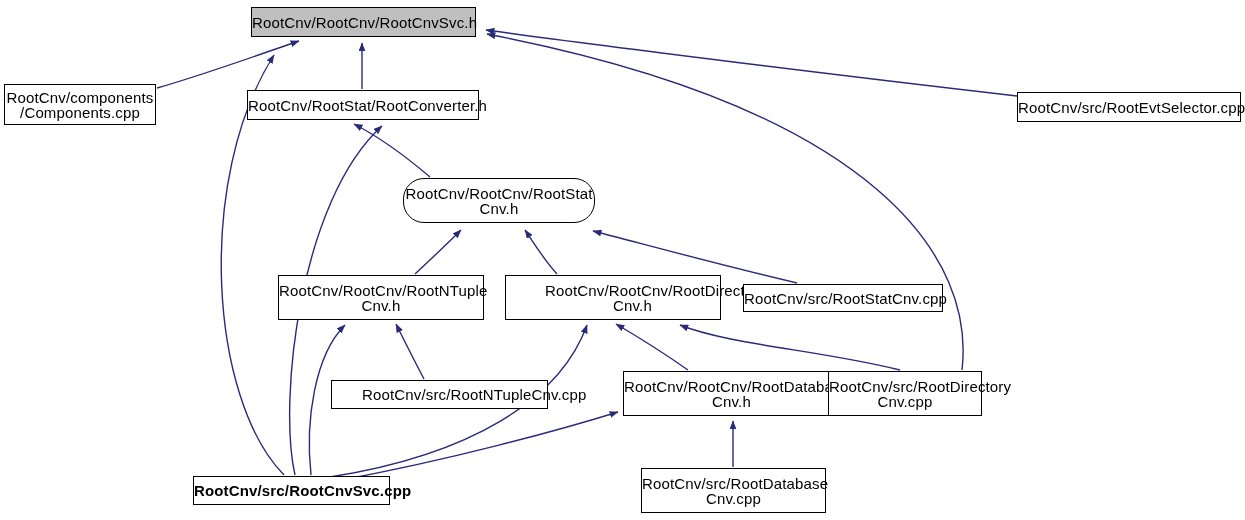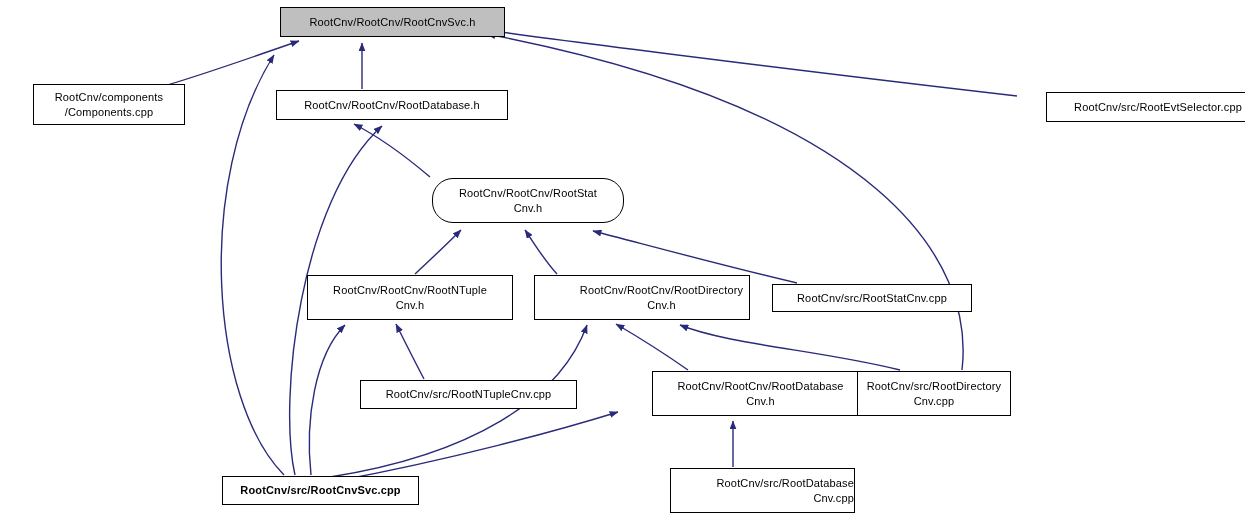--- a/index.html
+++ b/index.html
@@ -23,30 +23,29 @@
     top: 0;
     width: 1245px;
     height: 520px;
   }
   .gnode {
     position: absolute;
     box-sizing: border-box;
     border: 1px solid #000000;
     background: #ffffff;
     color: #000000;
-    font-size: 11px;
+    font-size: 15px;
     line-height: 15px;
     text-align: center;
     display: flex;
     align-items: center;
     justify-content: center;
     white-space: pre-line;
     letter-spacing: 0.15px;
     z-index: 5;
-    margin-left: 29px;
   }
   .gnode.current {
     background: #bfbfbf;
     border: 1px solid #000000;
   }
   .gnode .nlabel {
     display: block;
     width: 100%;
     white-space: pre-line;
   }
@@ -78,31 +77,31 @@
         <path d="M 900,370 C 820,350 730,345 680,325" fill="none" stroke="#2a2a7a" stroke-width="1.4" marker-end="url(#arrowhead)"></path>
         <path d="M 330,477 C 470,455 560,400 587,325" fill="none" stroke="#2a2a7a" stroke-width="1.4" marker-end="url(#arrowhead)"></path>
         <path d="M 733,467 L 733,421" fill="none" stroke="#2a2a7a" stroke-width="1.4" marker-end="url(#arrowhead)"></path>
         <path d="M 336,481 C 450,460 560,430 618,412" fill="none" stroke="#2a2a7a" stroke-width="1.4" marker-end="url(#arrowhead)"></path>
       </g>
   </svg>
   <div id="node-layer">
       <div class="gnode current" style="left: 251px; top: 7px; width: 225px; height: 30px;"><span class="nlabel">RootCnv/RootCnv/RootCnvSvc.h</span></div>
       <div class="gnode" style="left: 4px; top: 84px; width: 152px; height: 41px;"><span class="nlabel">RootCnv/components
 /Components.cpp</span></div>
-      <div class="gnode" style="left: 247px; top: 90px; width: 232px; height: 30px;"><span class="nlabel">RootCnv/RootCnv/RootDatabase.h</span></div>
+      <div class="gnode" style="left: 247px; top: 90px; width: 232px; height: 30px;"><span class="nlabel">RootCnv/RootStat/RootConverter.h</span></div>
       <div class="gnode" style="left: 1017px; top: 92px; width: 224px; height: 30px;"><span class="nlabel">RootCnv/src/RootEvtSelector.cpp</span></div>
       <div class="gnode" style="left: 403px; top: 178px; width: 192px; height: 45px; border-radius: 21px;"><span class="nlabel">RootCnv/RootCnv/RootStat
 Cnv.h</span></div>
       <div class="gnode" style="left: 278px; top: 275px; width: 206px; height: 45px;"><span class="nlabel">RootCnv/RootCnv/RootNTuple
 Cnv.h</span></div>
       <div class="gnode" style="left: 505px; top: 275px; width: 216px; height: 45px; padding-left: 39px;"><span class="nlabel">RootCnv/RootCnv/RootDirectory
 Cnv.h</span></div>
       <div class="gnode" style="left: 743px; top: 284px; width: 200px; height: 28px;"><span class="nlabel">RootCnv/src/RootStatCnv.cpp</span></div>
-      <div class="gnode" style="left: 331px; top: 380px; width: 217px; height: 29px;"><span class="nlabel">RootCnv/src/RootNTupleCnv.cpp</span></div>
+      <div class="gnode" style="left: 331px; top: 380px; width: 217px; height: 29px; padding-left: 30px;"><span class="nlabel">RootCnv/src/RootNTupleCnv.cpp</span></div>
       <div class="gnode" style="left: 623px; top: 371px; width: 217px; height: 45px;"><span class="nlabel">RootCnv/RootCnv/RootDatabase
 Cnv.h</span></div>
       <div class="gnode" style="left: 828px; top: 371px; width: 154px; height: 45px;"><span class="nlabel">RootCnv/src/RootDirectory
 Cnv.cpp</span></div>
       <div class="gnode" style="left: 193px; top: 476px; width: 197px; height: 29px; font-weight: bold;"><span class="nlabel">RootCnv/src/RootCnvSvc.cpp</span></div>
-      <div class="gnode" style="left: 641px; top: 468px; width: 185px; height: 45px; text-align: right;"><span class="nlabel">RootCnv/src/RootDatabase
+      <div class="gnode" style="left: 641px; top: 468px; width: 185px; height: 45px;"><span class="nlabel">RootCnv/src/RootDatabase
 Cnv.cpp</span></div>
     </div>
 </div>
 
 </body></html>

